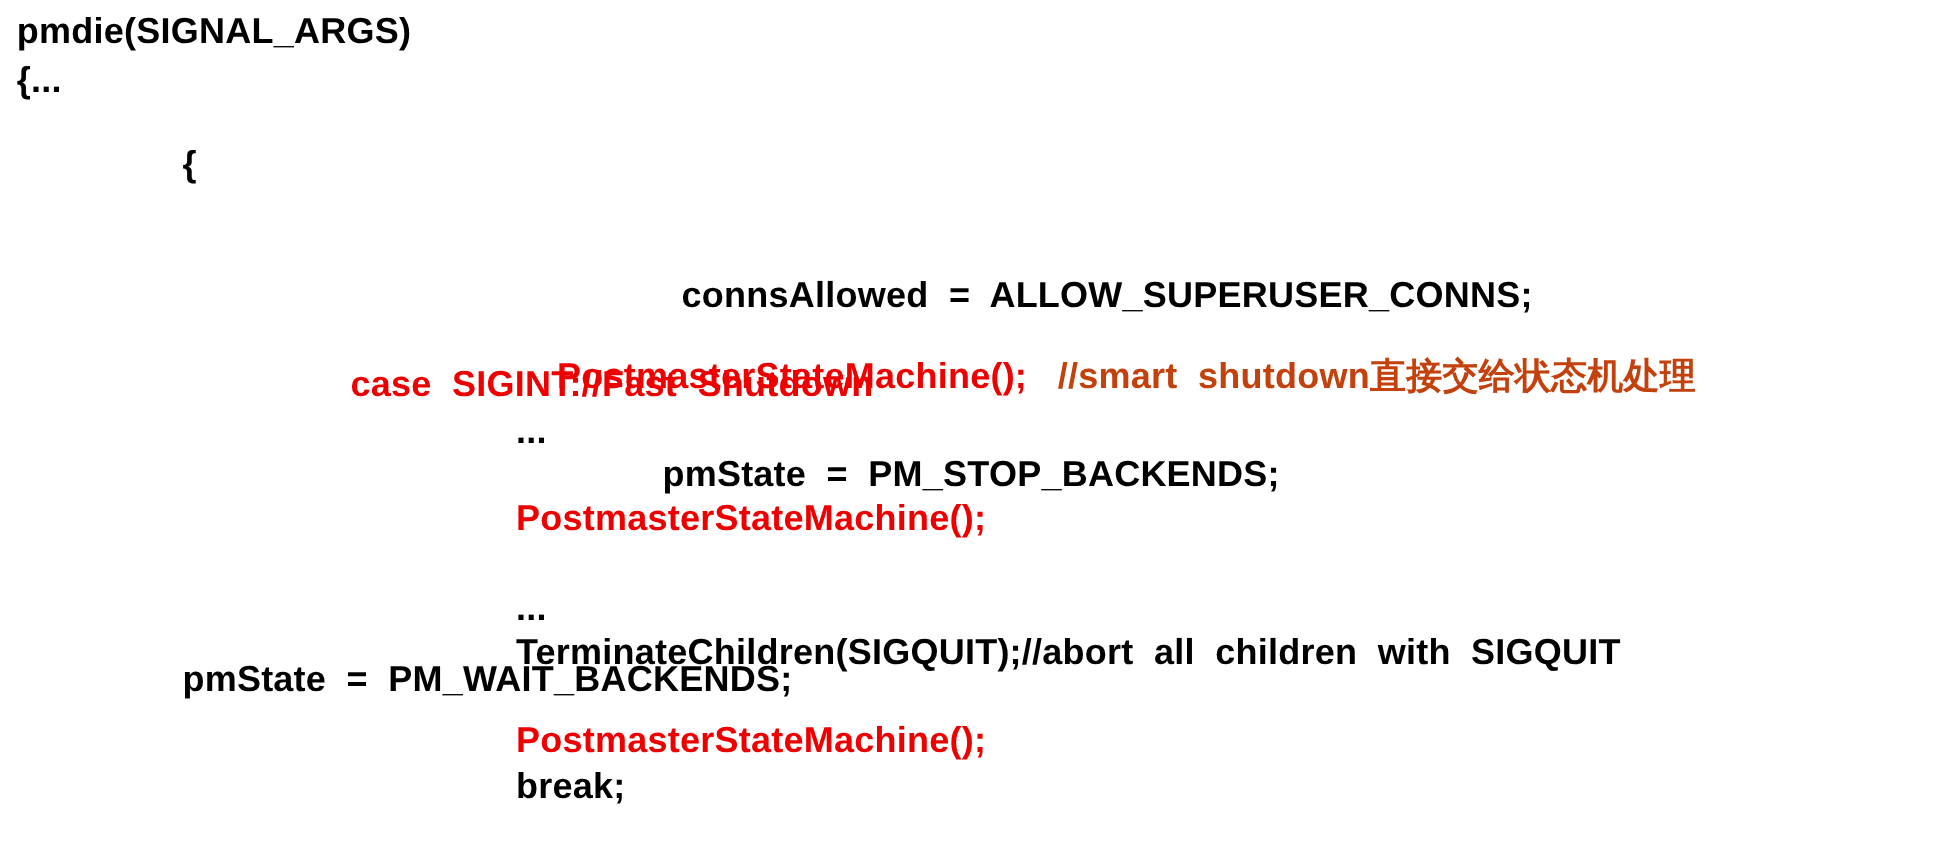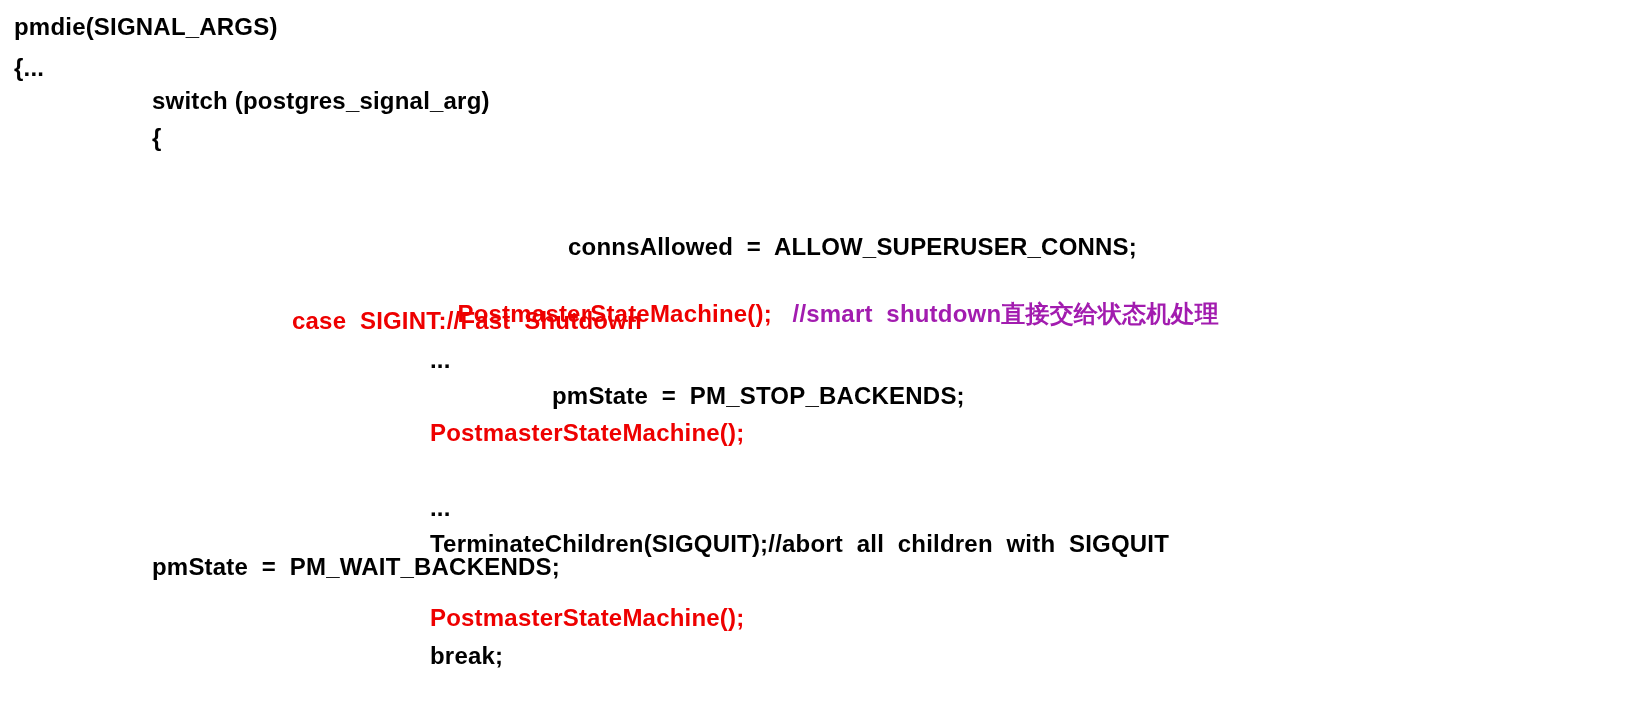--- a/index.html
+++ b/index.html
@@ -18,45 +18,44 @@
     position: relative;
     width: 1628px;
     height: 714px;
     background: #ffffff;
   }
   .code-line {
     position: absolute;
     white-space: pre;
     font-family: "Liberation Sans", "DejaVu Sans", sans-serif;
     font-weight: bold;
-    font-size: 24px;
+    font-size: 30px;
     line-height: 30px;
     letter-spacing: 0.2px;
     color: #000000;
     text-align: center;
   }
   .code-line.red {
     color: #ee0000;
   }
   .seg {
     white-space: pre;
   }
   .seg.red { color: #ee0000; }
-  .seg.black { color: #a21caf; }
+  .seg.black { color: #c2410c; }
 </style>
 </head>
 <body>
 
 <div id="code-listing">
 
   <div class="code-line" style="left:14px; top:12px;">pmdie(SIGNAL_ARGS)</div>
 
   <div class="code-line" style="left:14px; top:53px;">{...</div>
 
-  <div class="code-line" style="left:152px; top:86px;">switch (postgres_signal_arg)</div>
 
   <div class="code-line" style="left:152px; top:123px;">{</div>
 
 
 
   <div class="code-line" style="left:568px; top:232px;">connsAllowed  =  ALLOW_SUPERUSER_CONNS;</div>
 
   <div class="code-line" style="left:430px; top:269px;">
     <span class="seg red">PostmasterStateMachine();</span><span class="seg black">   //smart  shutdown</span><span class="seg black">直接交给状态机处理</span>
   </div>

